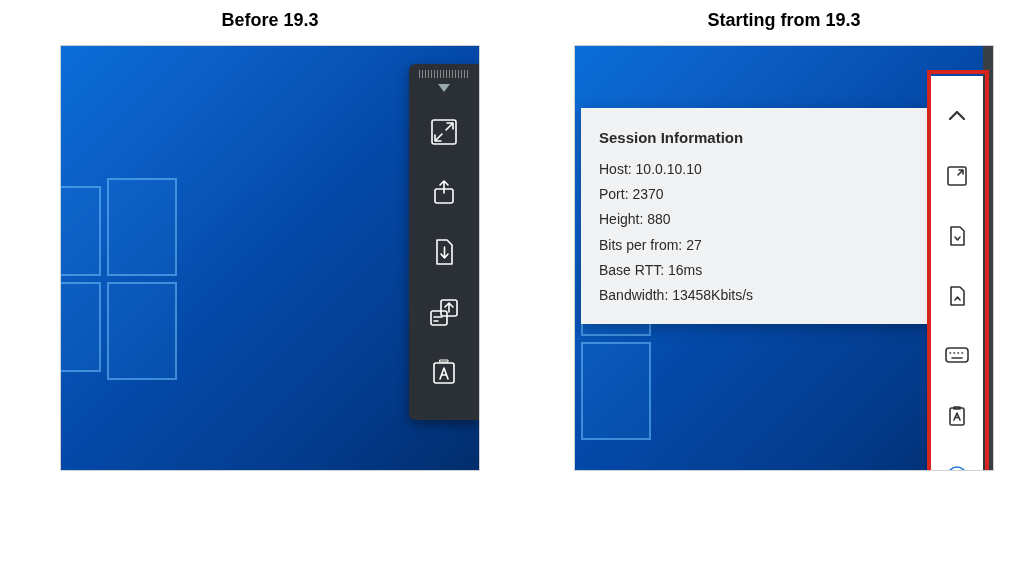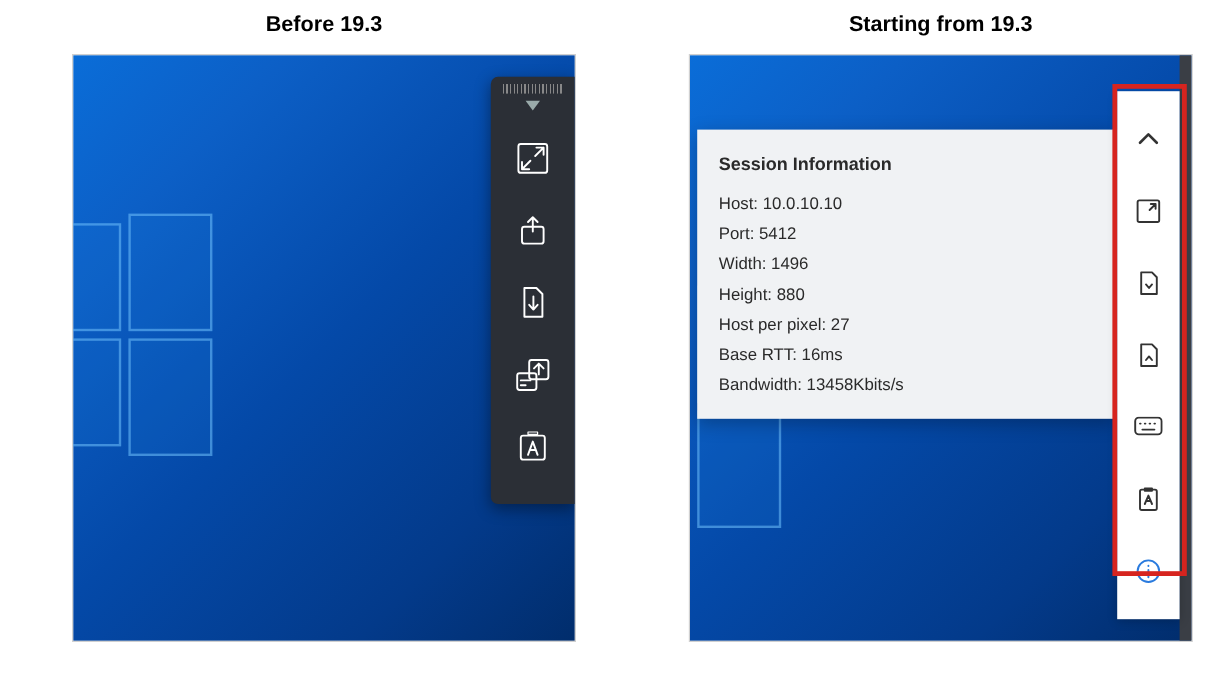--- a/index.html
+++ b/index.html
@@ -24,21 +24,21 @@
     justify-content: center;
   }
   .panel-title {
     font-weight: 700;
     font-size: 18px;
     color: #000;
     margin-bottom: 14px;
   }
   .desktop {
     width: 420px;
-    height: 490px;
+    height: 426px;
     background: linear-gradient(135deg, #0a6dd8 0%, #0c5fc6 20%, #0449a8 50%, #033a8a 80%, #012d6c 100%);
     position: relative;
     overflow: hidden;
     border: 1px solid #d0d0d0;
   }
   
   .winlogo {
     position: absolute;
     left: -20px;
     top: 140px;
@@ -229,24 +229,23 @@
       <div class="winlogo" style="left:-60px; top:200px;">
         <div class="pane pa"></div>
           <div class="pane pb"></div>
           <div class="pane pc"></div>
           <div class="pane pd"></div>
       </div>
 
       <div class="popup">
         <div class="ptitle">Session Information</div>
         <div class="row"><span class="lbl">Host</span><span>10.0.10.10</span></div>
-        <div class="row"><span class="lbl">Port</span><span>5412</span></div>
-        <div class="row"><span class="lbl">Width</span><span>1496</span></div>
+        <div class="row"><span class="lbl">Port</span><span>2370</span></div>
         <div class="row"><span class="lbl">Height</span><span>880</span></div>
-        <div class="row"><span class="lbl">Host per pixel</span><span>27</span></div>
+        <div class="row"><span class="lbl">Bits per from</span><span>27</span></div>
         <div class="row"><span class="lbl">Base RTT</span><span>16ms</span></div>
         <div class="row"><span class="lbl">Bandwidth</span><span>13458Kbits/s</span></div>
       </div>
 
       <div class="toolbar-light">
         <div class="lbtn">
           <svg width="22" height="22" viewBox="0 0 22 22">
             <path d="M4 14 L11 7 L18 14" stroke-width="2.2"></path>
           </svg>
         </div>

